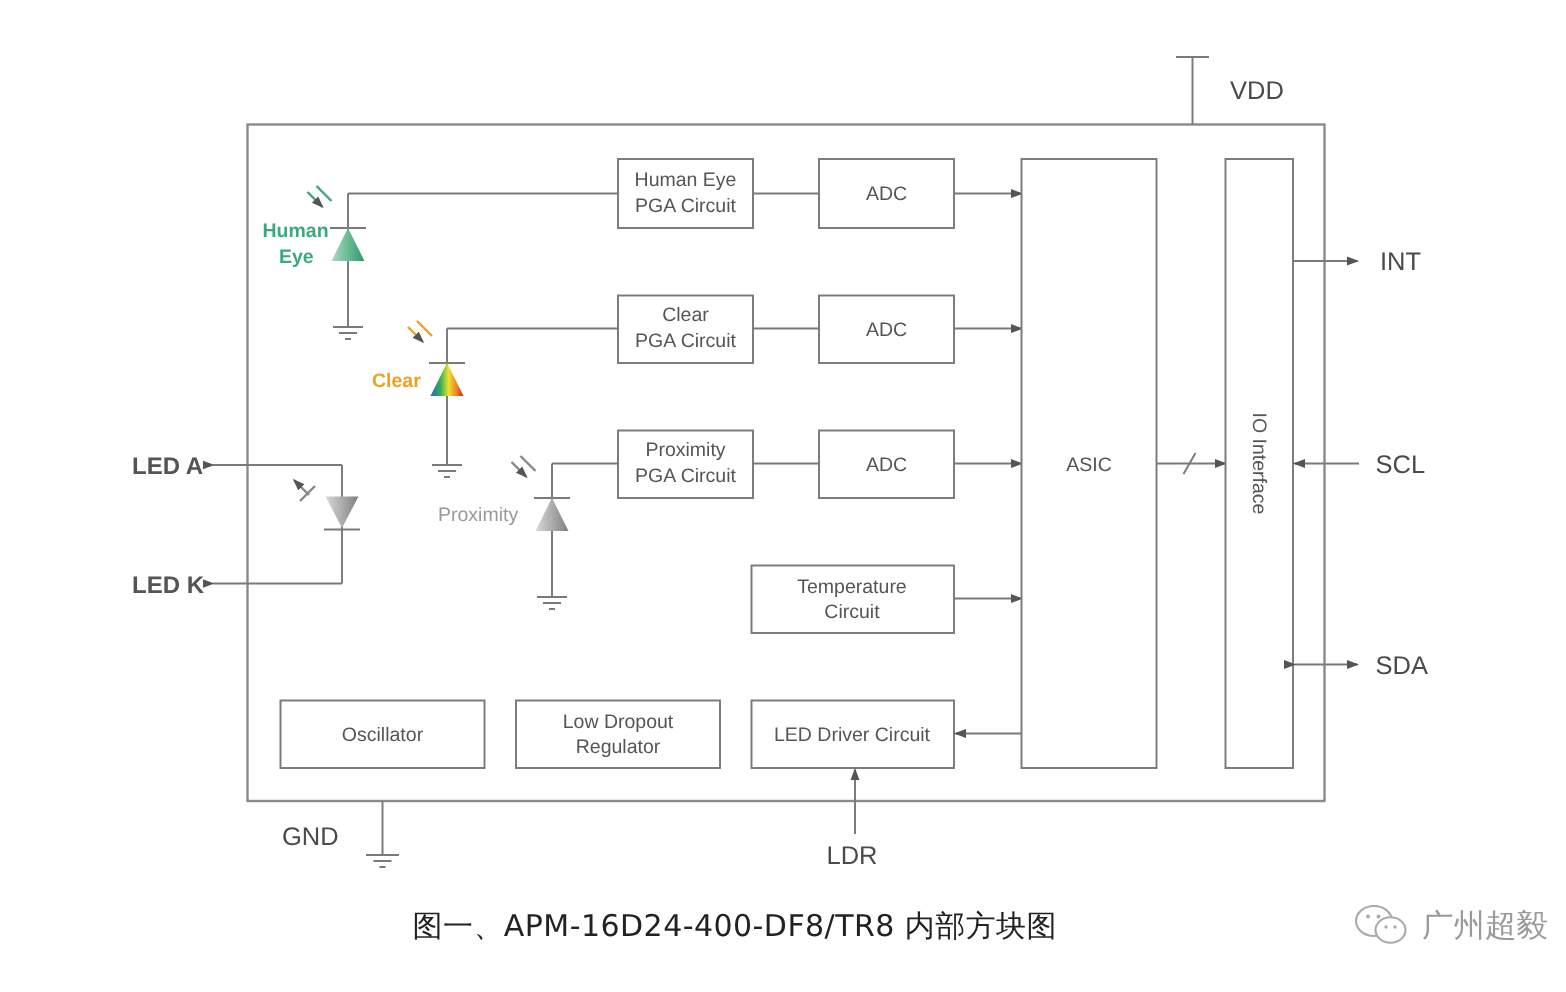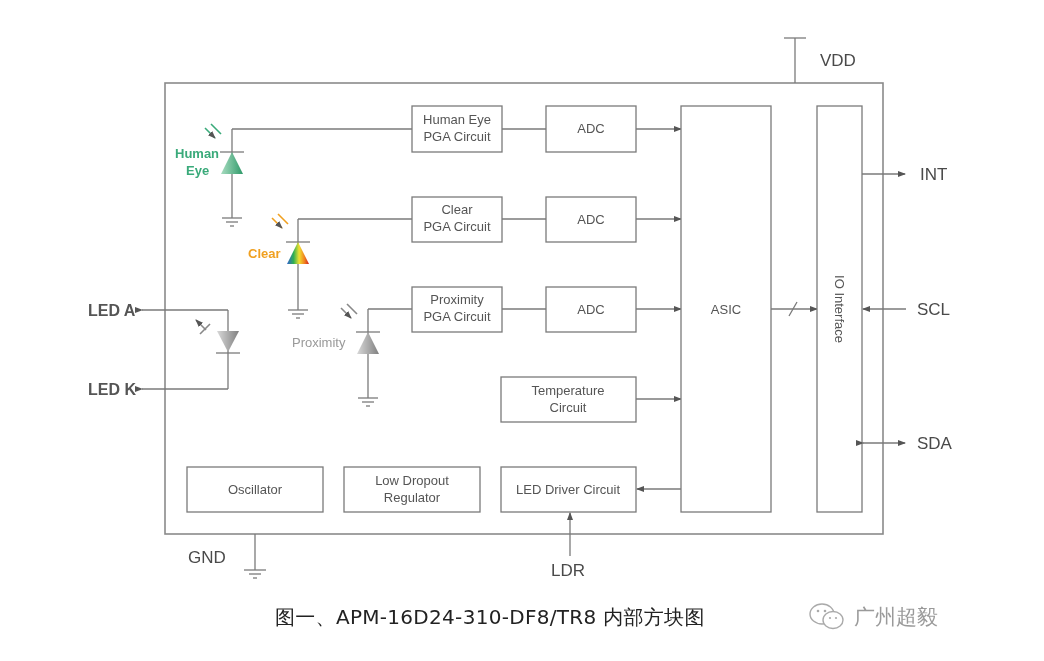--- a/index.html
+++ b/index.html
@@ -4,21 +4,21 @@
 <style>
   html, body { margin: 0; padding: 0; background: #ffffff; }
   body { width: 1044px; height: 661px; overflow: hidden; position: relative; }
   svg { position: absolute; left: 0; top: 0; }
   .ln { stroke: #7a7a7a; stroke-width: 1.3; fill: none; }
   .frame { stroke: #8a8a8a; stroke-width: 1.6; fill: none; }
   .box { stroke: #7a7a7a; stroke-width: 1.3; fill: #ffffff; }
   .lbl { font-family: "Liberation Sans", sans-serif; font-size: 13px; fill: #555555; }
   .pin { font-family: "Liberation Sans", sans-serif; font-size: 17px; fill: #4a4a4a; }
   .caption { position: absolute; left: 275px; top: 604px; font-family: "DejaVu Sans", sans-serif; font-size: 20px; color: #222222; letter-spacing: 0.3px; }
-  .wm { position: absolute; left: 808px; top: 602px; display: flex; align-items: center; gap: 6px; font-family: "DejaVu Sans", sans-serif; font-size: 21px; color: #9a9a9a; }
+  .wm { position: absolute; left: 902px; top: 602px; display: flex; align-items: center; gap: 6px; font-family: "DejaVu Sans", sans-serif; font-size: 21px; color: #9a9a9a; }
 </style>
 </head>
 <body>
 
 <svg width="1044" height="661" viewBox="0 0 1044 661">
   <defs>
     <marker id="arr" markerWidth="8" markerHeight="8" refX="7" refY="4" orient="auto" markerUnits="userSpaceOnUse">
       <path d="M0,1 L8,4 L0,7 Z" fill="#555"></path>
     </marker>
     <linearGradient id="gEye" x1="0" x2="1" y1="0" y2="0">
@@ -206,21 +206,21 @@
 
   <g>
     <line class="ln" x1="255" y1="534" x2="255" y2="570"></line>
     <line class="ln" x1="244" y1="570" x2="266" y2="570"></line>
     <line class="ln" x1="249" y1="574" x2="261" y2="574"></line>
     <line class="ln" x1="253" y1="578" x2="257" y2="578"></line>
     <text class="pin" x="188" y="563">GND</text>
   </g>
 </svg>
 
-<div class="caption">图一、APM-16D24-310-DF8/TR8 内部方块图</div>
+<div class="caption">图一、APM-16D24-400-DF8/TR8 内部方块图</div>
 
 <div class="wm">
   <svg width="40" height="30" viewBox="0 0 40 30" style="position:static">
     <ellipse cx="14" cy="12" rx="12" ry="10" fill="none" stroke="#aaa" stroke-width="1.4"></ellipse>
     <ellipse cx="25" cy="18" rx="10" ry="8.5" fill="#fff" stroke="#aaa" stroke-width="1.4"></ellipse>
     <circle cx="10" cy="9" r="1.3" fill="#aaa"></circle>
       <circle cx="17" cy="9" r="1.3" fill="#aaa"></circle>
     <circle cx="22" cy="16" r="1.1" fill="#aaa"></circle>
       <circle cx="28" cy="16" r="1.1" fill="#aaa"></circle>
   </svg>

